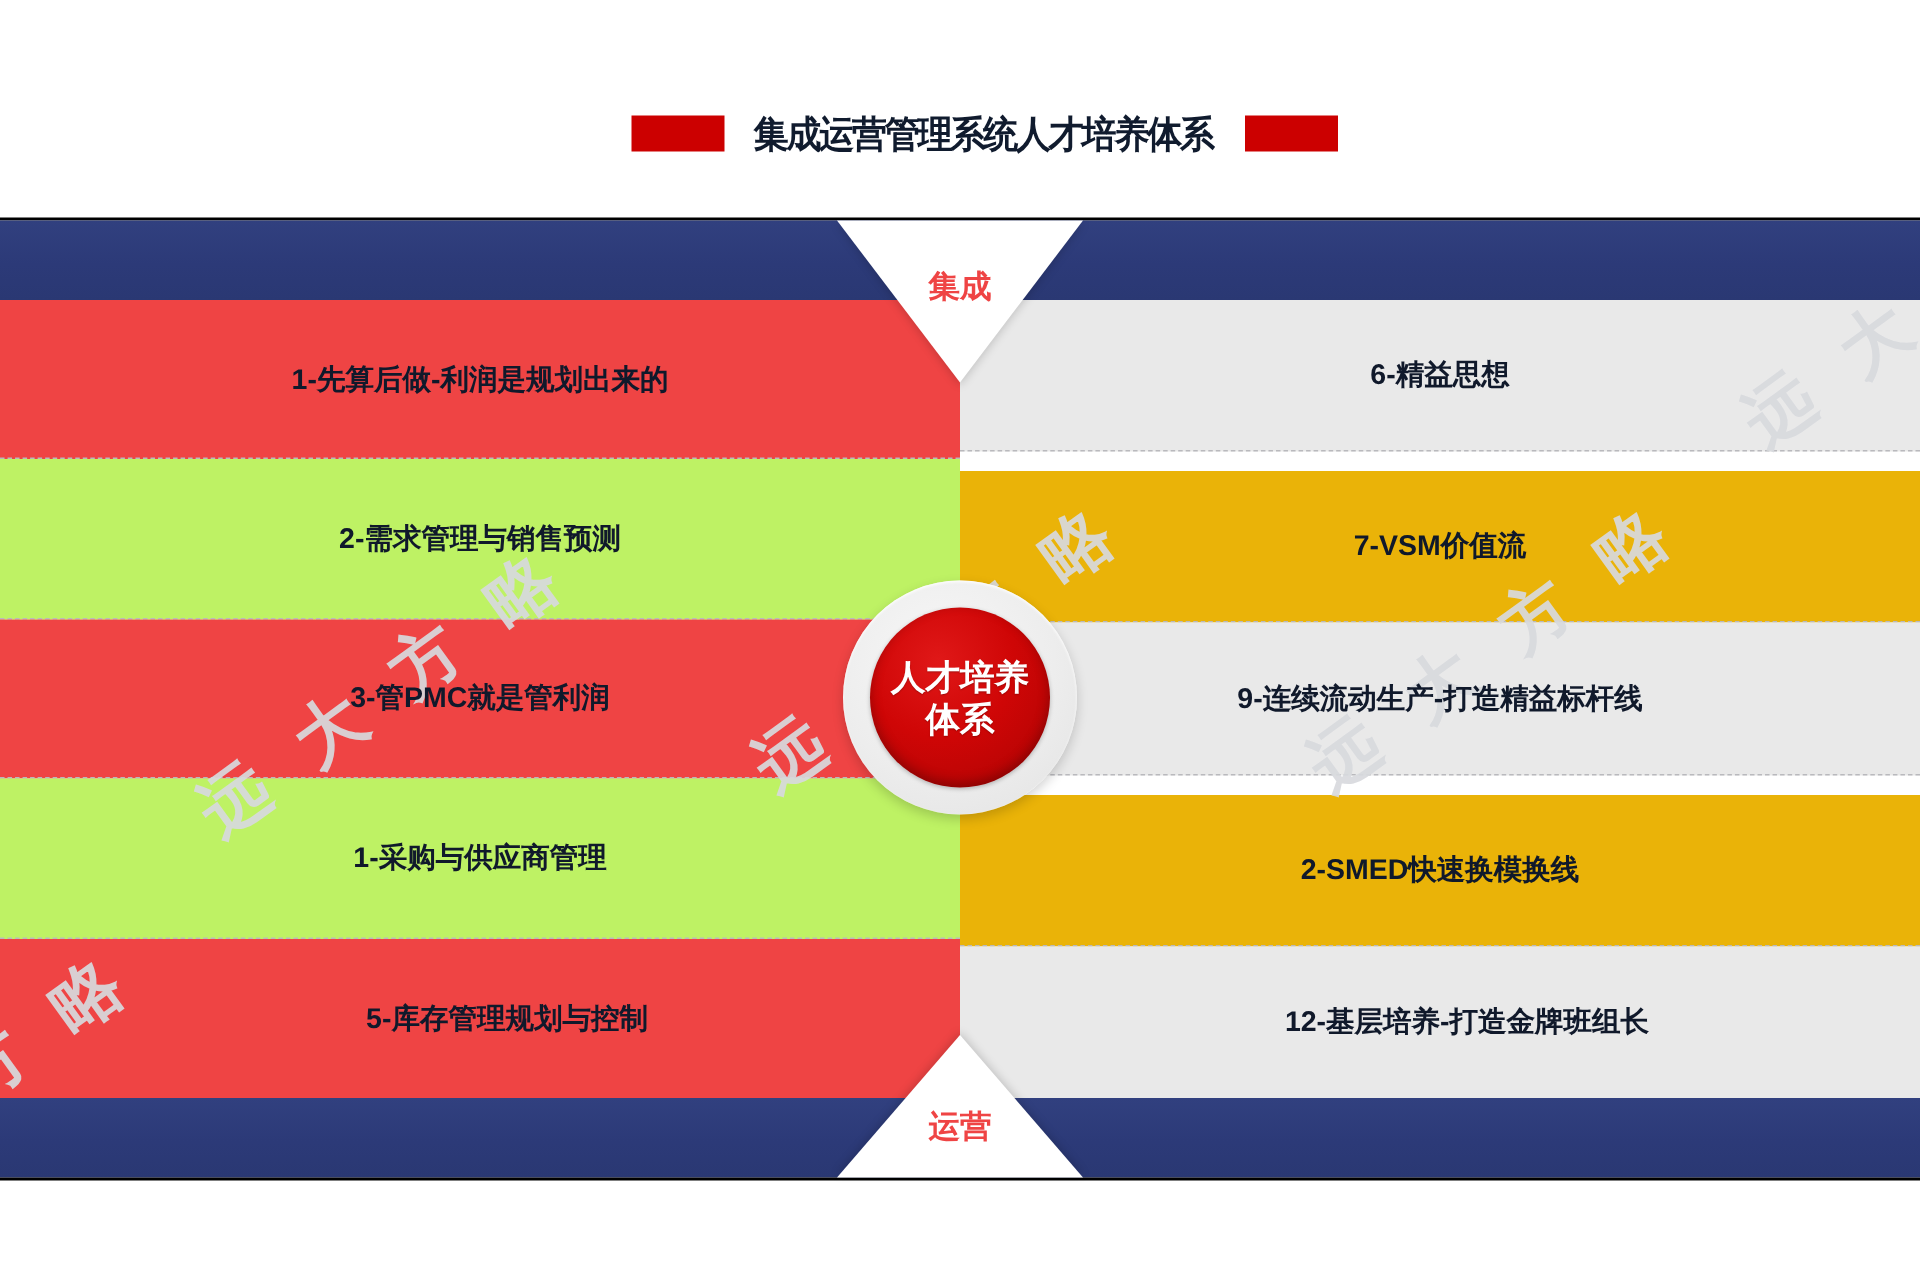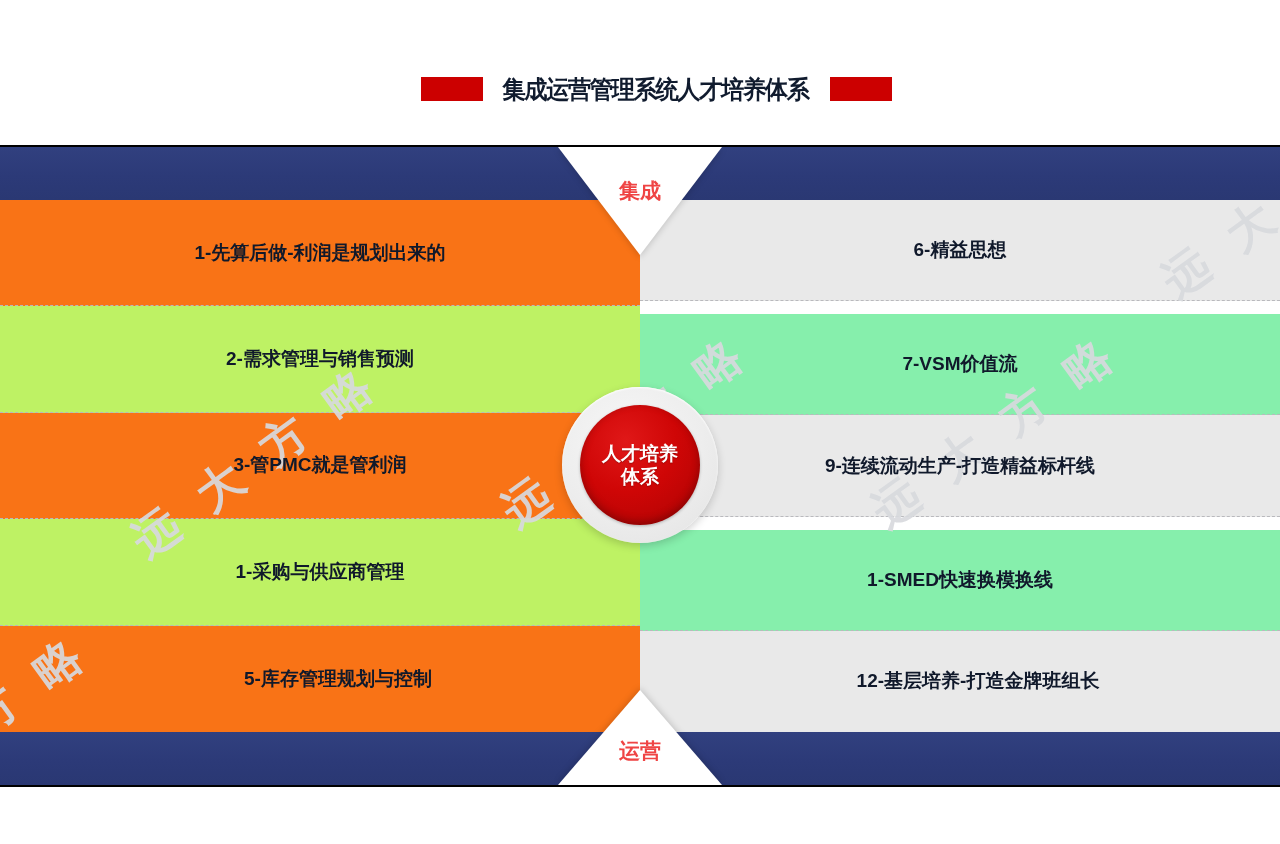--- a/index.html
+++ b/index.html
@@ -107,24 +107,24 @@
   .row-label {
     font-size: 19px;
     font-weight: bold;
     color: #10192b;
     white-space: nowrap;
     letter-spacing: 0px;
     z-index: 3;
     position: relative;
   }
 
-  .col-left  .row.alt-a { background: #f97316; }
+  .col-left  .row.alt-a { background: #ef4444; }
   .col-left  .row.alt-b { background: #bef264; }
   .col-right .row.alt-a { background: #e9e9e9; }
-  .col-right .row.alt-b { background: #86efac; margin-top: 13px; }
+  .col-right .row.alt-b { background: #eab308; margin-top: 13px; }
 
   
   .tri {
     position: absolute;
     width: 0;
     height: 0;
     z-index: 6;
   }
   .tri-top {
     left: 558px;
@@ -177,21 +177,21 @@
     background: radial-gradient(circle at 38% 30%, #e01818 0%, #cf0606 45%, #ab0303 100%);
     box-shadow: inset 0 -3px 8px rgba(0,0,0,0.28), 0 1px 3px rgba(0,0,0,0.25);
     display: flex;
     flex-direction: column;
     align-items: center;
     justify-content: center;
     line-height: 1.22;
   }
   .hub-line {
     color: #ffffff;
-    font-size: 19px;
+    font-size: 23px;
     font-weight: bold;
     letter-spacing: 0px;
     text-shadow: 0 1px 1px rgba(0,0,0,0.25);
   }
 
   
   .wm-layer {
     position: absolute;
     left: 0;
     top: 0;
@@ -252,21 +252,21 @@
         <div class="row alt-a">
           <span class="row-label">6-精益思想</span>
         </div>
         <div class="row alt-b">
           <span class="row-label">7-VSM价值流</span>
         </div>
         <div class="row alt-a">
           <span class="row-label">9-连续流动生产-打造精益标杆线</span>
         </div>
         <div class="row alt-b">
-          <span class="row-label">1-SMED快速换模换线</span>
+          <span class="row-label">2-SMED快速换模换线</span>
         </div>
         <div class="row alt-a">
           <span class="row-label">12-基层培养-打造金牌班组长</span>
         </div>
       </div>
 
     </div>
 
     <div class="band band-bottom"></div>
     <div class="hairline-bottom"></div>

